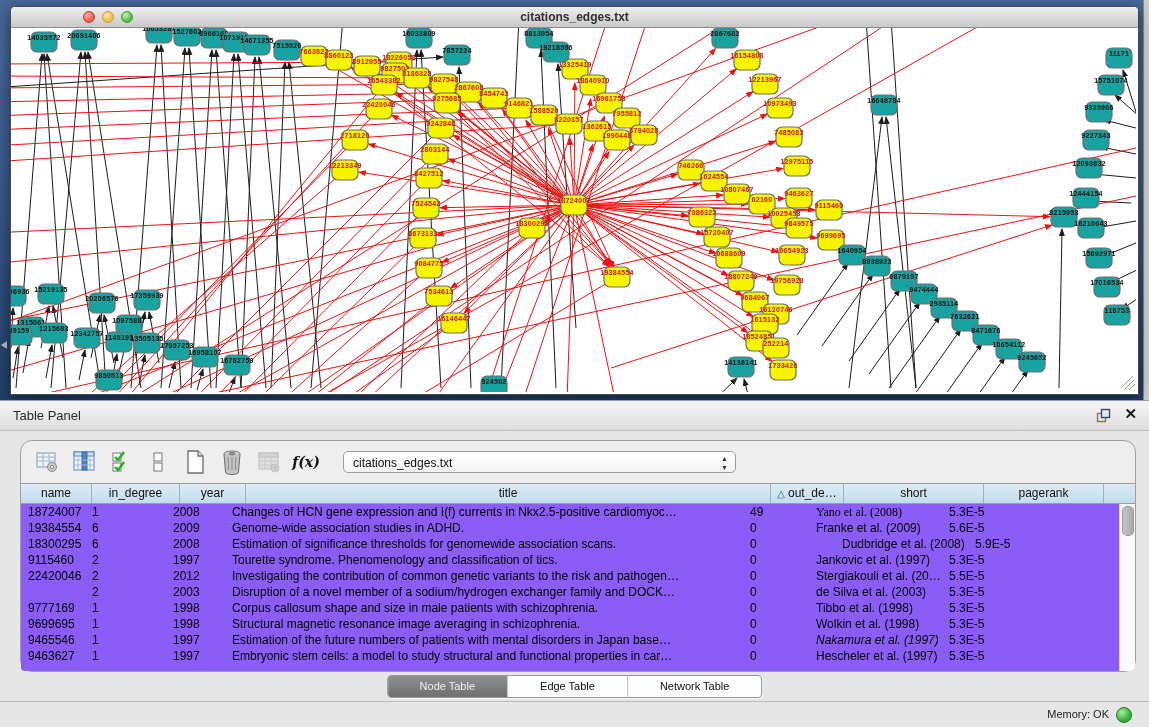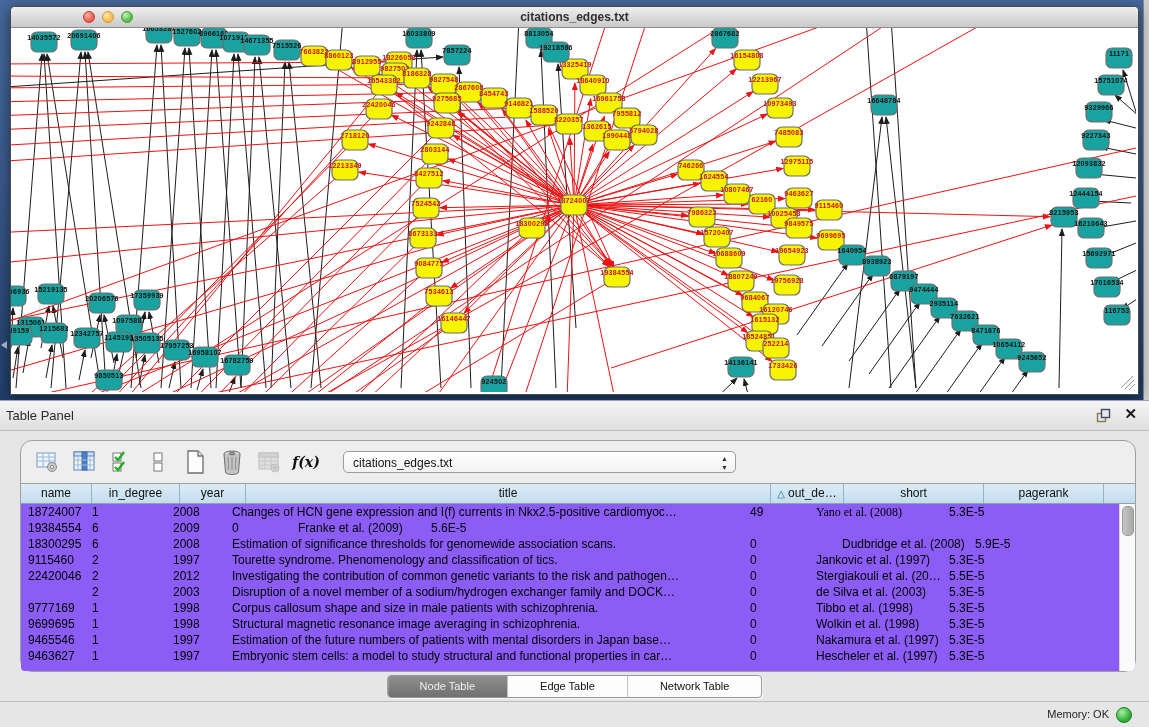--- a/index.html
+++ b/index.html
@@ -26,21 +26,21 @@
   .light.red{background:radial-gradient(circle at 35% 30%,#ffb3a7,#ee5f52 60%);border:1px solid #c2392e;}
   .light.yellow{background:radial-gradient(circle at 35% 30%,#ffe9b0,#f5bd4f 60%);border:1px solid #cf9a3a;}
   .light.green{background:radial-gradient(circle at 35% 30%,#c9f3b5,#58c04d 60%);border:1px solid #449a38;}
   svg.netcanvas{position:absolute;left:0;top:21px;width:1125px;height:364px;background:#fff;display:block;}
 
   
   .tablepanel{position:absolute;left:0;top:400px;width:1149px;height:327px;
               background:#e6e6e6;border-top:1px solid #98a0ad;}
   .panel-head{height:29px;background:linear-gradient(#f5f5f5,#dedede);
               border-bottom:1px solid #bdbdbd;position:relative;}
-  .panel-head .ptitle{font-size:13px;color:#2b2b2b;line-height:29px;padding-left:6px;}
+  .panel-head .ptitle{font-size:13px;color:#2b2b2b;line-height:29px;padding-left:13px;}
   .float-ico{position:absolute;right:38px;top:7px;width:15px;height:15px;cursor:pointer;}
   .close-ico{position:absolute;right:12px;top:4px;font-size:15px;font-weight:bold;color:#1c1c1c;cursor:pointer;}
 
   .tcontainer{position:absolute;left:20px;top:39px;width:1116px;height:232px;box-sizing:border-box;
               background:#eeeeee;border:1px solid #9f9f9f;border-radius:12px;}
   .ttoolbar{height:42px;display:flex;align-items:center;padding-left:12px;}
   .tool{width:28px;height:28px;margin-right:9px;display:flex;align-items:center;justify-content:center;cursor:pointer;}
   .fx{font-family:"DejaVu Serif",serif;font-style:italic;font-size:14px;font-weight:bold;color:#111;}
   .combo{margin-left:14px;width:393px;height:22px;background:linear-gradient(#ffffff,#f2f2f2);
          border:1px solid #9c9c9c;border-radius:5px;position:relative;
@@ -608,20 +608,21 @@
             <div class="td" style="width: 59px;">2008</div>
             <div class="td" style="width: 518px;">Changes of HCN gene expression and I(f) currents in Nkx2.5-positive cardiomyoc…</div>
             <div class="td" style="width: 66px;">49</div>
             <div class="td" style="width: 133px; font-family: Liberation Serif, serif;">Yano et al. (2008)</div>
             <div class="td" style="width: 113px;">5.3E-5</div>
           </div>
           <div class="trow">
             <div class="td" style="width: 64px;">19384554</div>
             <div class="td" style="width: 81px;">6</div>
             <div class="td" style="width: 59px;">2009</div>
+            <div class="td" style="width: 518px;">Genome-wide association studies in ADHD.</div>
             <div class="td" style="width: 66px;">0</div>
             <div class="td" style="width: 133px;">Franke et al. (2009)</div>
             <div class="td" style="width: 113px;">5.6E-5</div>
           </div>
           <div class="trow">
             <div class="td" style="width: 64px;">18300295</div>
             <div class="td" style="width: 81px;">6</div>
             <div class="td" style="width: 59px;">2008</div>
             <div class="td" style="width: 518px;">Estimation of significance thresholds for genomewide association scans.</div>
             <div class="td" style="width: 66px;">0</div>
@@ -672,21 +673,21 @@
             <div class="td" style="width: 66px;">0</div>
             <div class="td" style="width: 133px;">Wolkin et al. (1998)</div>
             <div class="td" style="width: 113px;">5.3E-5</div>
           </div>
           <div class="trow">
             <div class="td" style="width: 64px;">9465546</div>
             <div class="td" style="width: 81px;">1</div>
             <div class="td" style="width: 59px;">1997</div>
             <div class="td" style="width: 518px;">Estimation of the future numbers of patients with mental disorders in Japan base…</div>
             <div class="td" style="width: 66px;">0</div>
-            <div class="td" style="width: 133px;">Nakamura et al. (1997)</div>
+            <div class="td" style="width: 133px; font-style: italic;">Nakamura et al. (1997)</div>
             <div class="td" style="width: 113px;">5.3E-5</div>
           </div>
           <div class="trow">
             <div class="td" style="width: 64px;">9463627</div>
             <div class="td" style="width: 81px;">1</div>
             <div class="td" style="width: 59px;">1997</div>
             <div class="td" style="width: 518px;">Embryonic stem cells: a model to study structural and functional properties in car…</div>
             <div class="td" style="width: 66px;">0</div>
             <div class="td" style="width: 133px;">Hescheler et al. (1997)</div>
             <div class="td" style="width: 113px;">5.3E-5</div>

